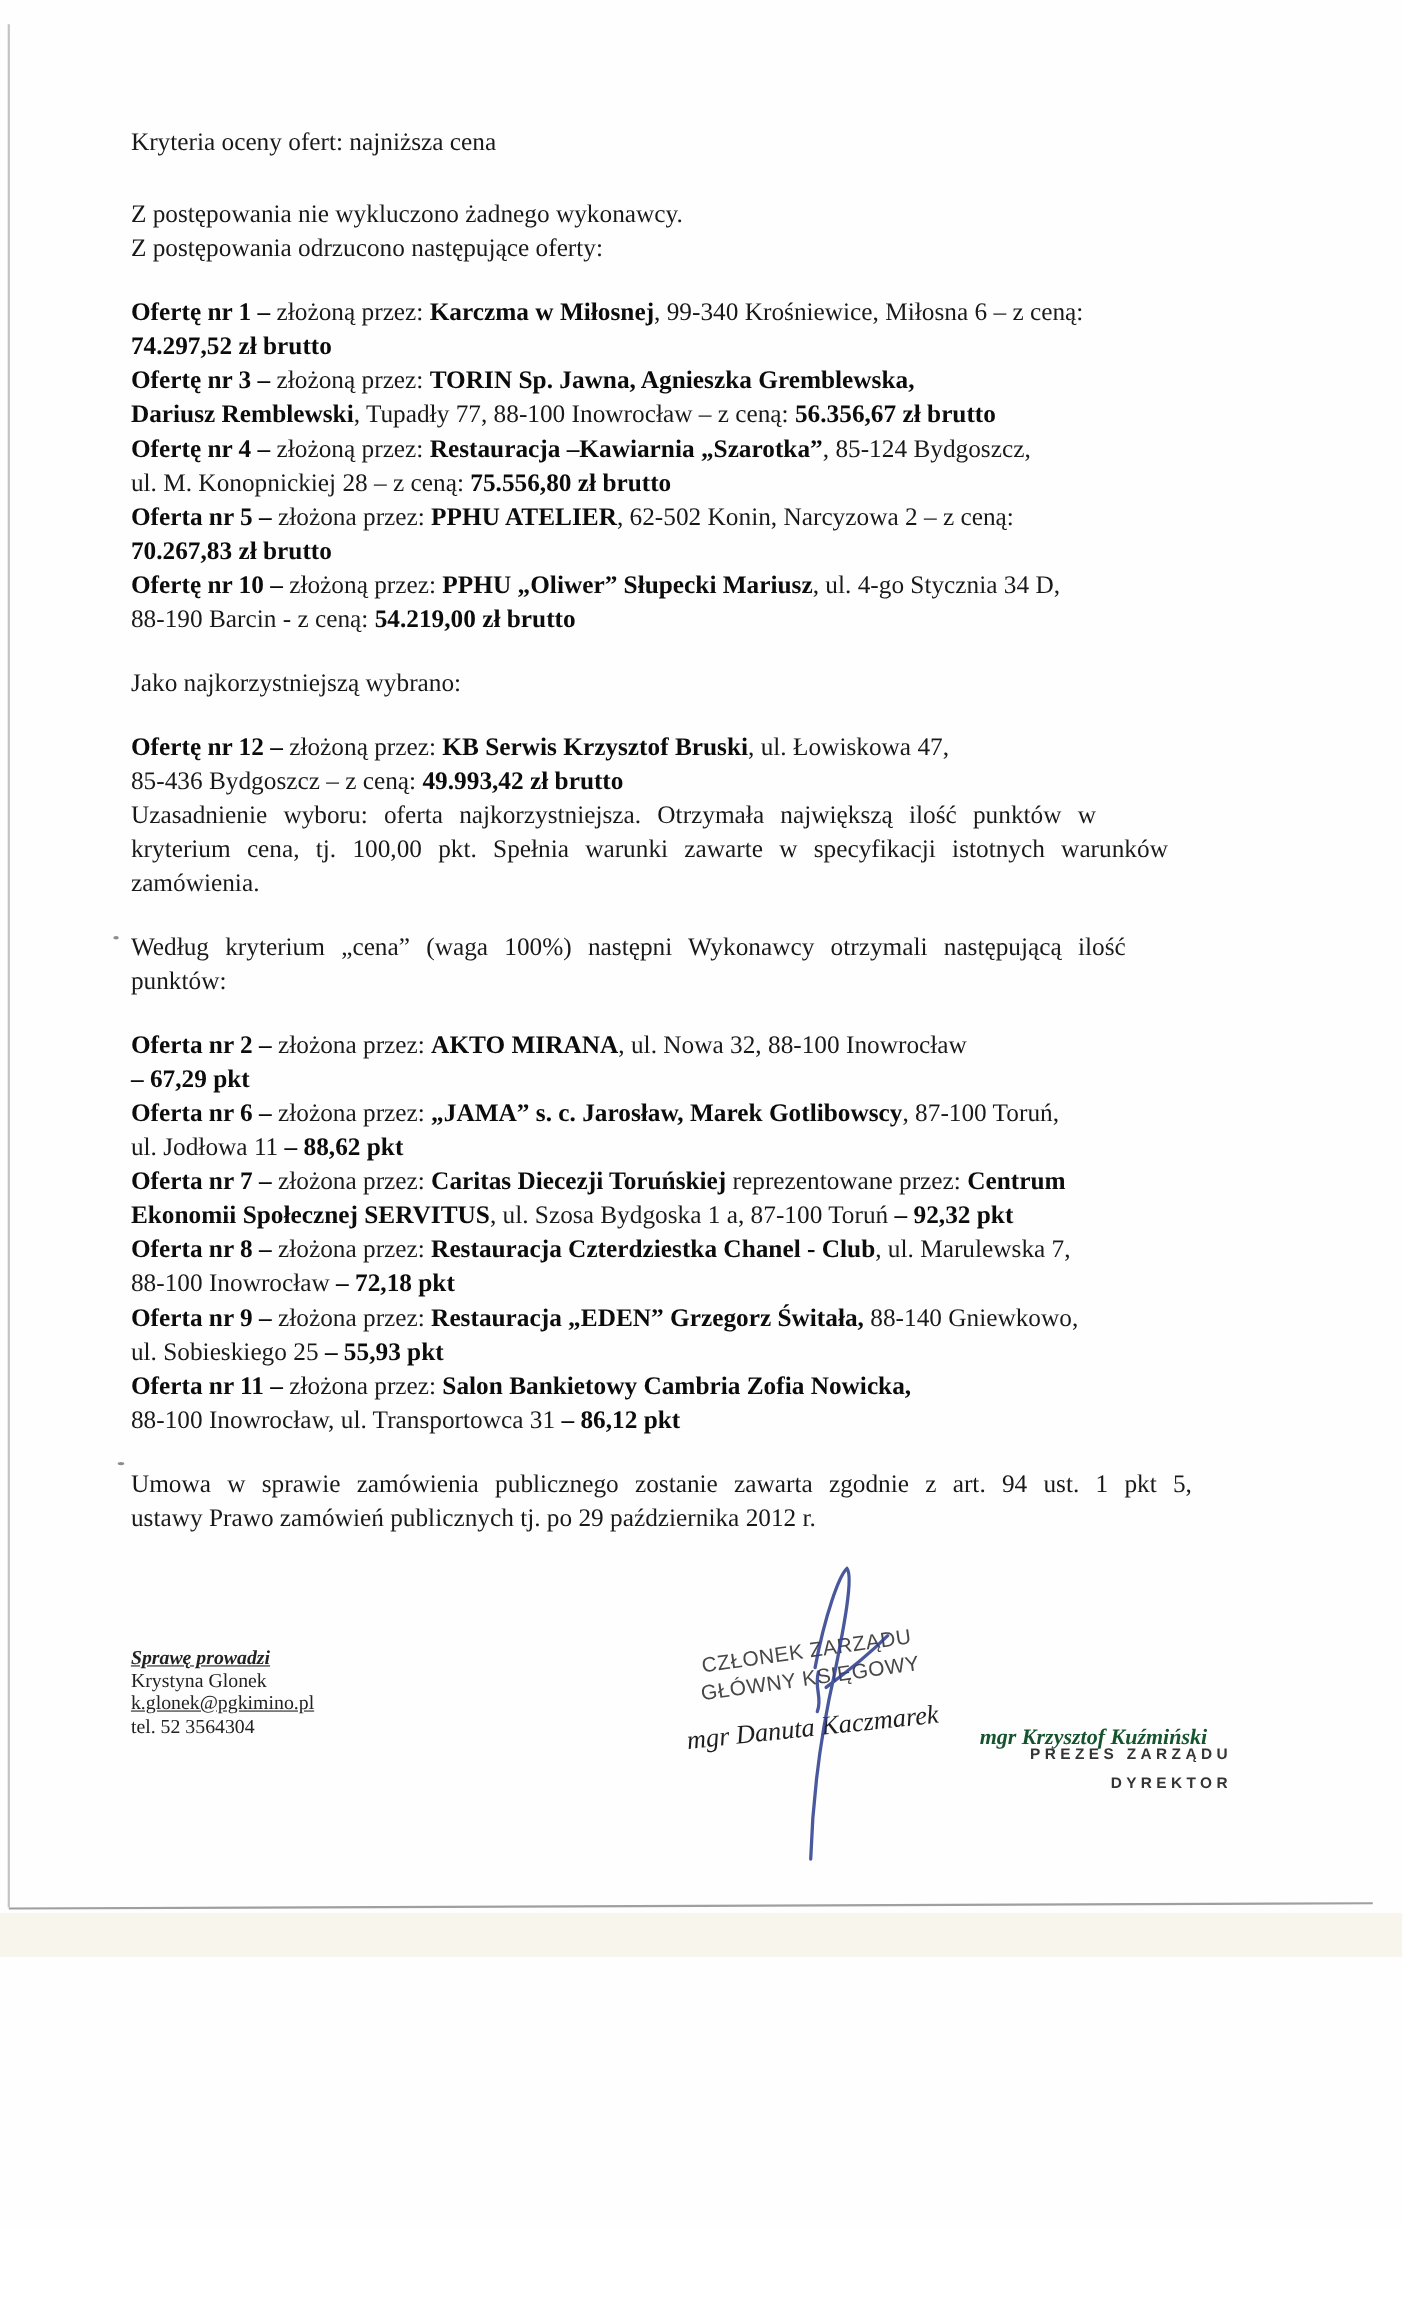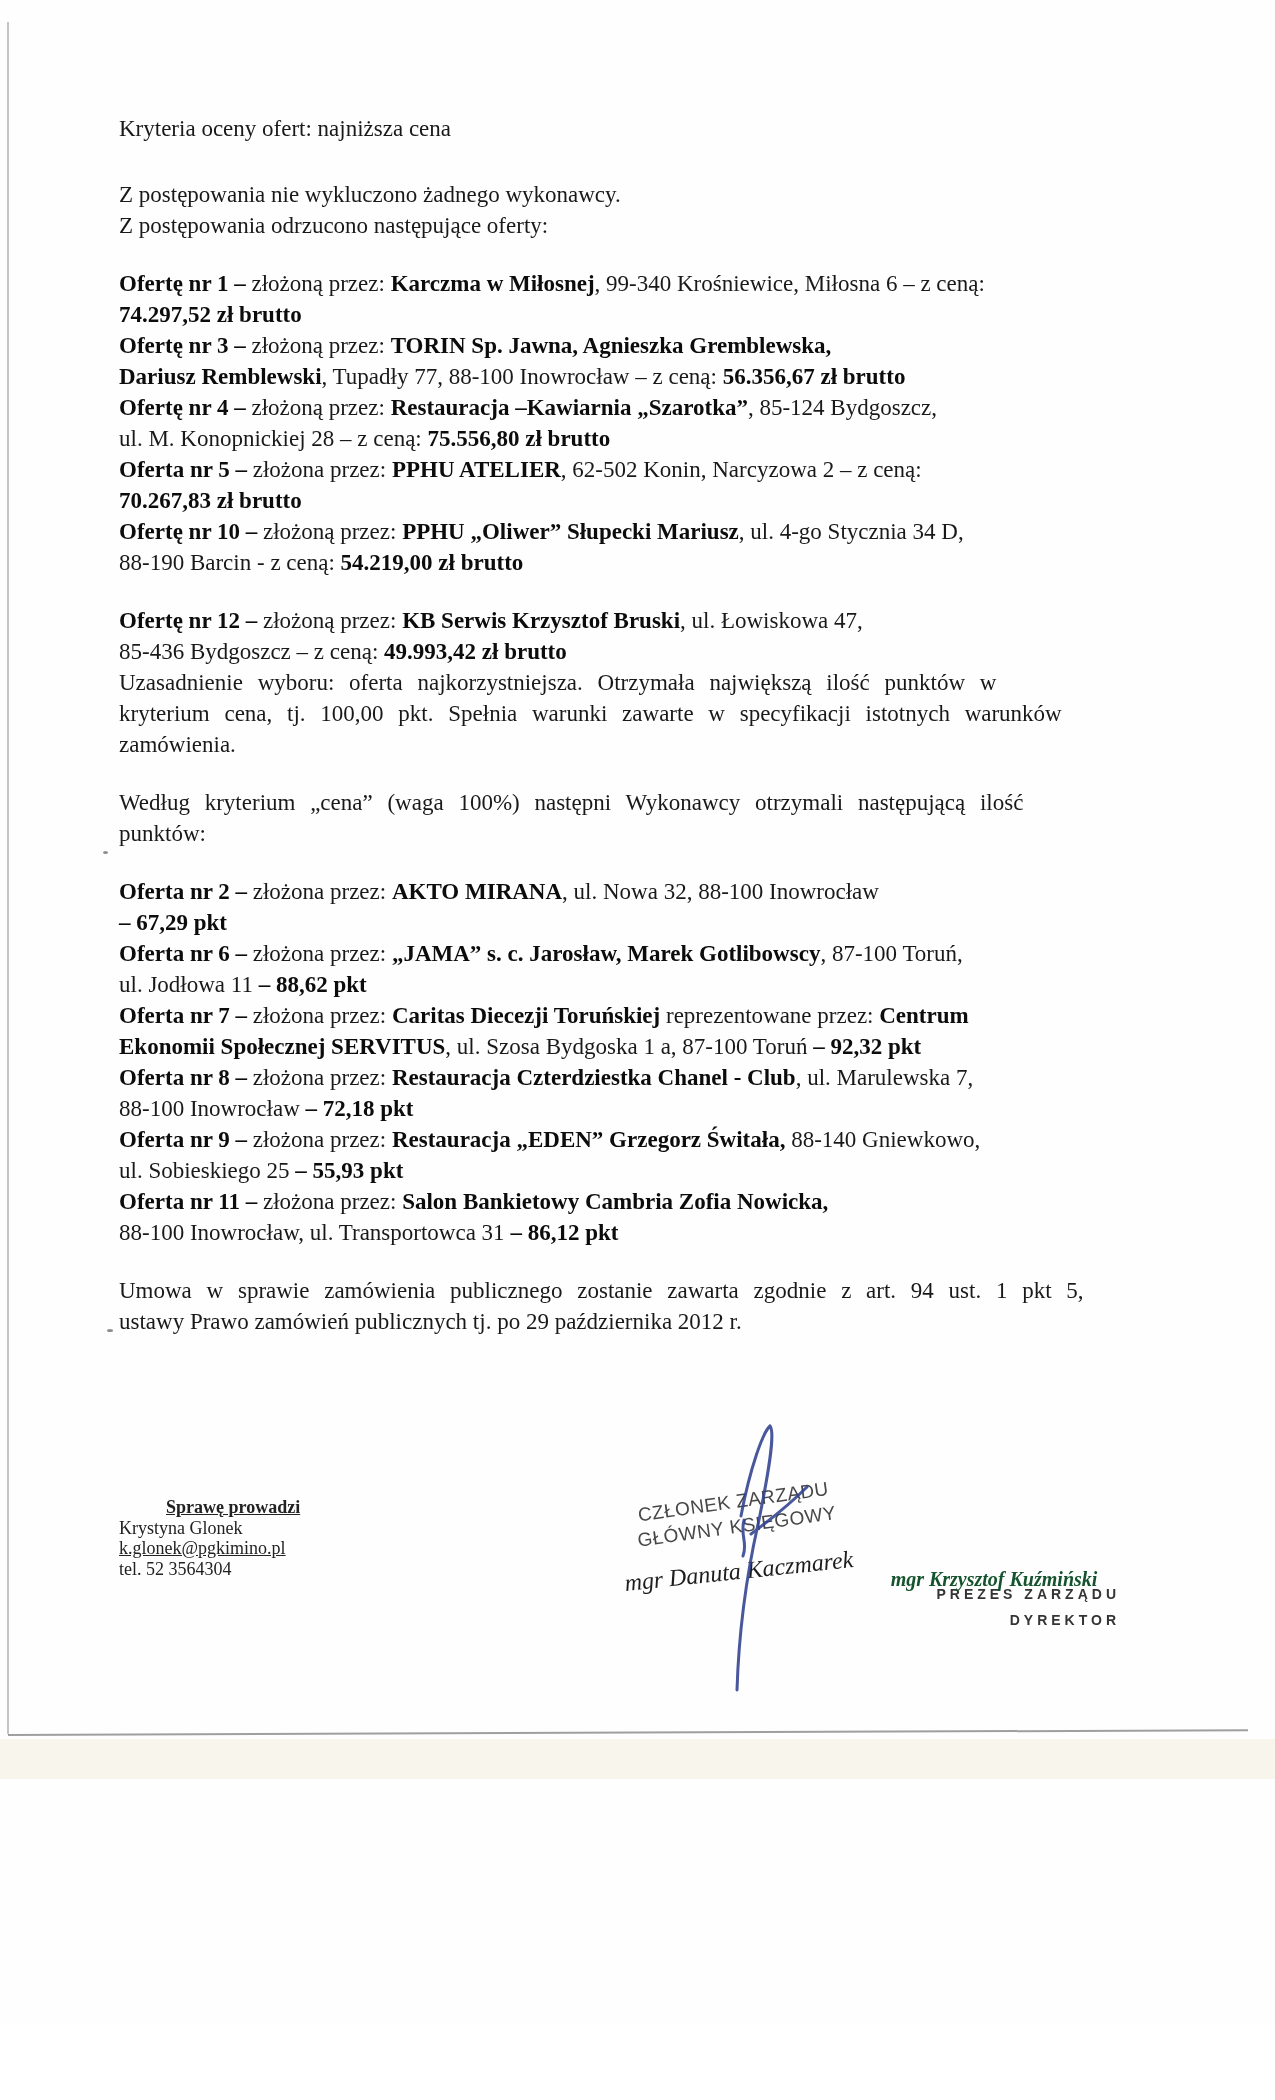--- a/index.html
+++ b/index.html
@@ -7,21 +7,21 @@
           font-family:"Liberation Serif", serif;}
   .page{position:absolute;left:0;top:0;width:1275px;height:2025px;background:#fefefe;}
   .body-text{padding:113px 115px 0 119px;font-size:23px;line-height:31px;color:#191919;}
   .body-text p{margin:0;white-space:pre-line;}
   .b{font-weight:bold;color:#0c0c0c;margin-top:15px;}
   .ws{word-spacing:9px;}
   .gap{margin-top:27px !important;}
   .gap35{margin-top:35px !important;}
 
   .contact{position:absolute;left:119px;top:1497px;font-size:18px;line-height:20.5px;color:#222;}
-  .contact-title{font-weight:bold;text-decoration:underline;margin-left:47px;}
+  .contact-title{font-weight:bold;font-style:italic;text-decoration:underline;}
   .email{text-decoration:underline;}
 
   .stamp{position:absolute;font-family:"Liberation Sans", sans-serif;}
   .stamp-center{left:630px;top:1489px;width:210px;transform:rotate(-8deg);
                 font-size:19px;letter-spacing:.5px;line-height:25px;text-align:center;color:#474747;}
   .stamp-right{left:868px;top:1581px;width:252px;text-align:right;font-size:14px;
                letter-spacing:4px;line-height:26px;font-weight:600;color:#343434;}
   .sig-center{position:absolute;left:624px;top:1558px;transform:rotate(-6deg);
               font-style:italic;font-size:24px;color:#1d1d1d;}
   .sig-right{position:absolute;left:868px;top:1568px;width:252px;text-align:center;
@@ -49,20 +49,21 @@
         <p class="gap"><span class="b">Ofertę nr 1 – </span><span>złożoną przez: </span><span class="b">Karczma w Miłosnej</span><span>, 99-340 Krośniewice, Miłosna 6 – z ceną:
 </span><span class="b">74.297,52 zł brutto</span></p>
         <p><span class="b">Ofertę nr 3 – </span><span>złożoną przez: </span><span class="b">TORIN Sp. Jawna, Agnieszka Gremblewska,
 Dariusz Remblewski</span><span>, Tupadły 77, 88-100 Inowrocław – z ceną: </span><span class="b">56.356,67 zł brutto</span></p>
         <p><span class="b">Ofertę nr 4 – </span><span>złożoną przez: </span><span class="b">Restauracja –Kawiarnia „Szarotka”</span><span>, 85-124 Bydgoszcz,
 ul. M. Konopnickiej 28 – z ceną: </span><span class="b">75.556,80 zł brutto</span></p>
         <p><span class="b">Oferta nr 5 – </span><span>złożona przez: </span><span class="b">PPHU ATELIER</span><span>, 62-502 Konin, Narcyzowa 2 – z ceną:
 </span><span class="b">70.267,83 zł brutto</span></p>
         <p><span class="b">Ofertę nr 10 – </span><span>złożoną przez: </span><span class="b">PPHU „Oliwer” Słupecki Mariusz</span><span>, ul. 4-go Stycznia 34 D,
 88-190 Barcin - z ceną: </span><span class="b">54.219,00 zł brutto</span></p>
+        <p class="gap"><span>Jako najkorzystniejszą wybrano:</span></p>
         <p class="gap"><span class="b">Ofertę nr 12 – </span><span>złożoną przez: </span><span class="b">KB Serwis Krzysztof Bruski</span><span>, ul. Łowiskowa 47,
 85-436 Bydgoszcz – z ceną: </span><span class="b">49.993,42 zł brutto</span></p>
         <p><span class="ws">Uzasadnienie wyboru: oferta najkorzystniejsza. Otrzymała największą ilość punktów w
 </span><span class="ws">kryterium cena, tj. 100,00 pkt. Spełnia warunki zawarte w specyfikacji istotnych warunków
 </span><span>zamówienia.</span></p>
         <p class="gap"><span class="ws">Według kryterium „cena” (waga 100%) następni Wykonawcy otrzymali następującą ilość
 </span><span>punktów:</span></p>
         <p class="gap"><span class="b">Oferta nr 2 – </span><span>złożona przez: </span><span class="b">AKTO MIRANA</span><span>, ul. Nowa 32, 88-100 Inowrocław
 </span><span class="b">– 67,29 pkt</span></p>
         <p><span class="b">Oferta nr 6 – </span><span>złożona przez: </span><span class="b">„JAMA” s. c. Jarosław, Marek Gotlibowscy</span><span>, 87-100 Toruń,

